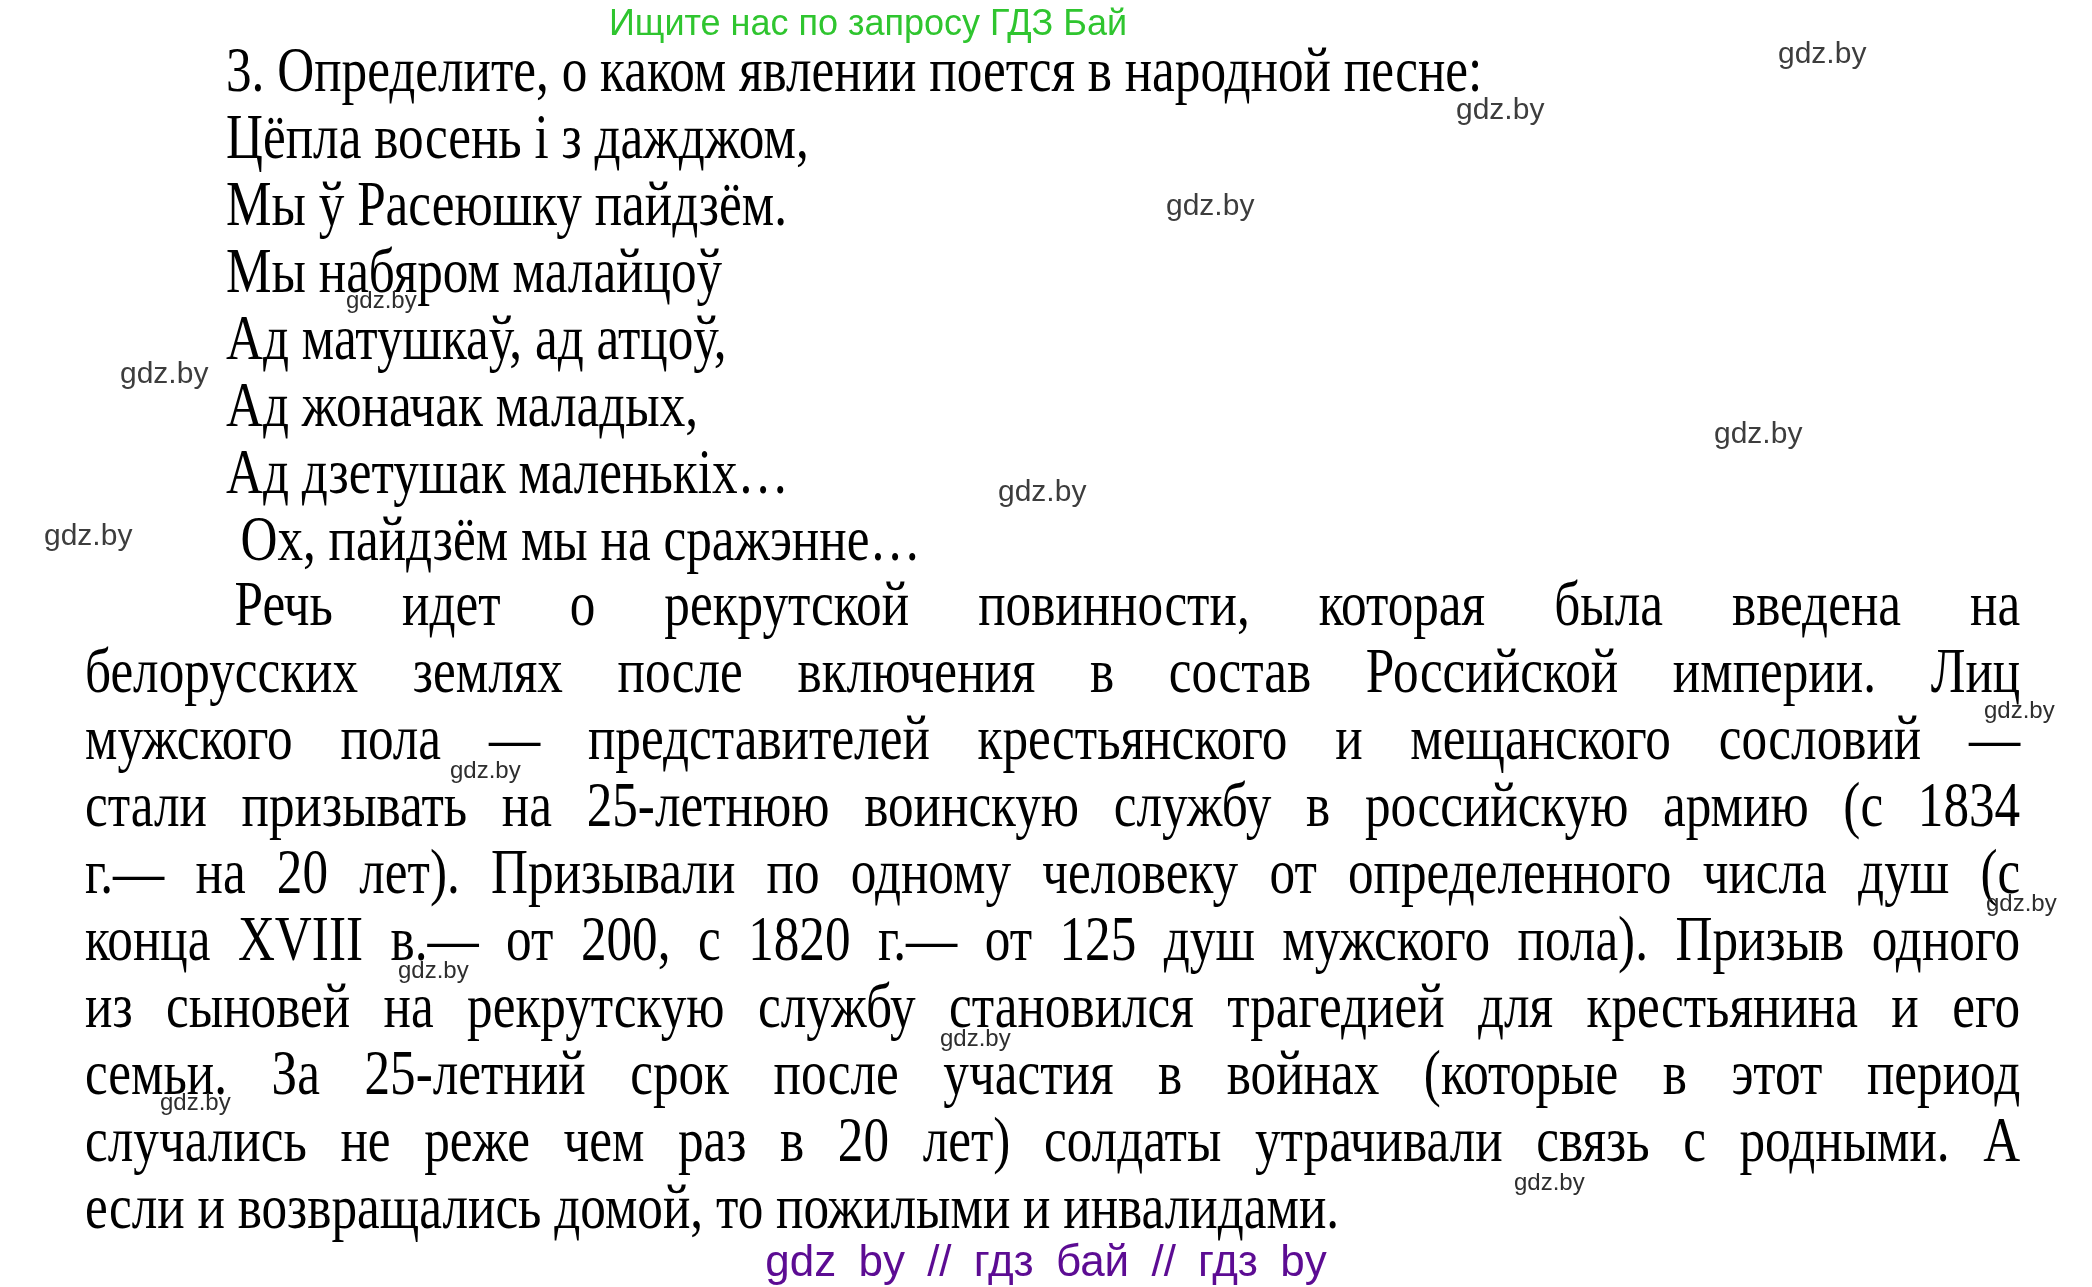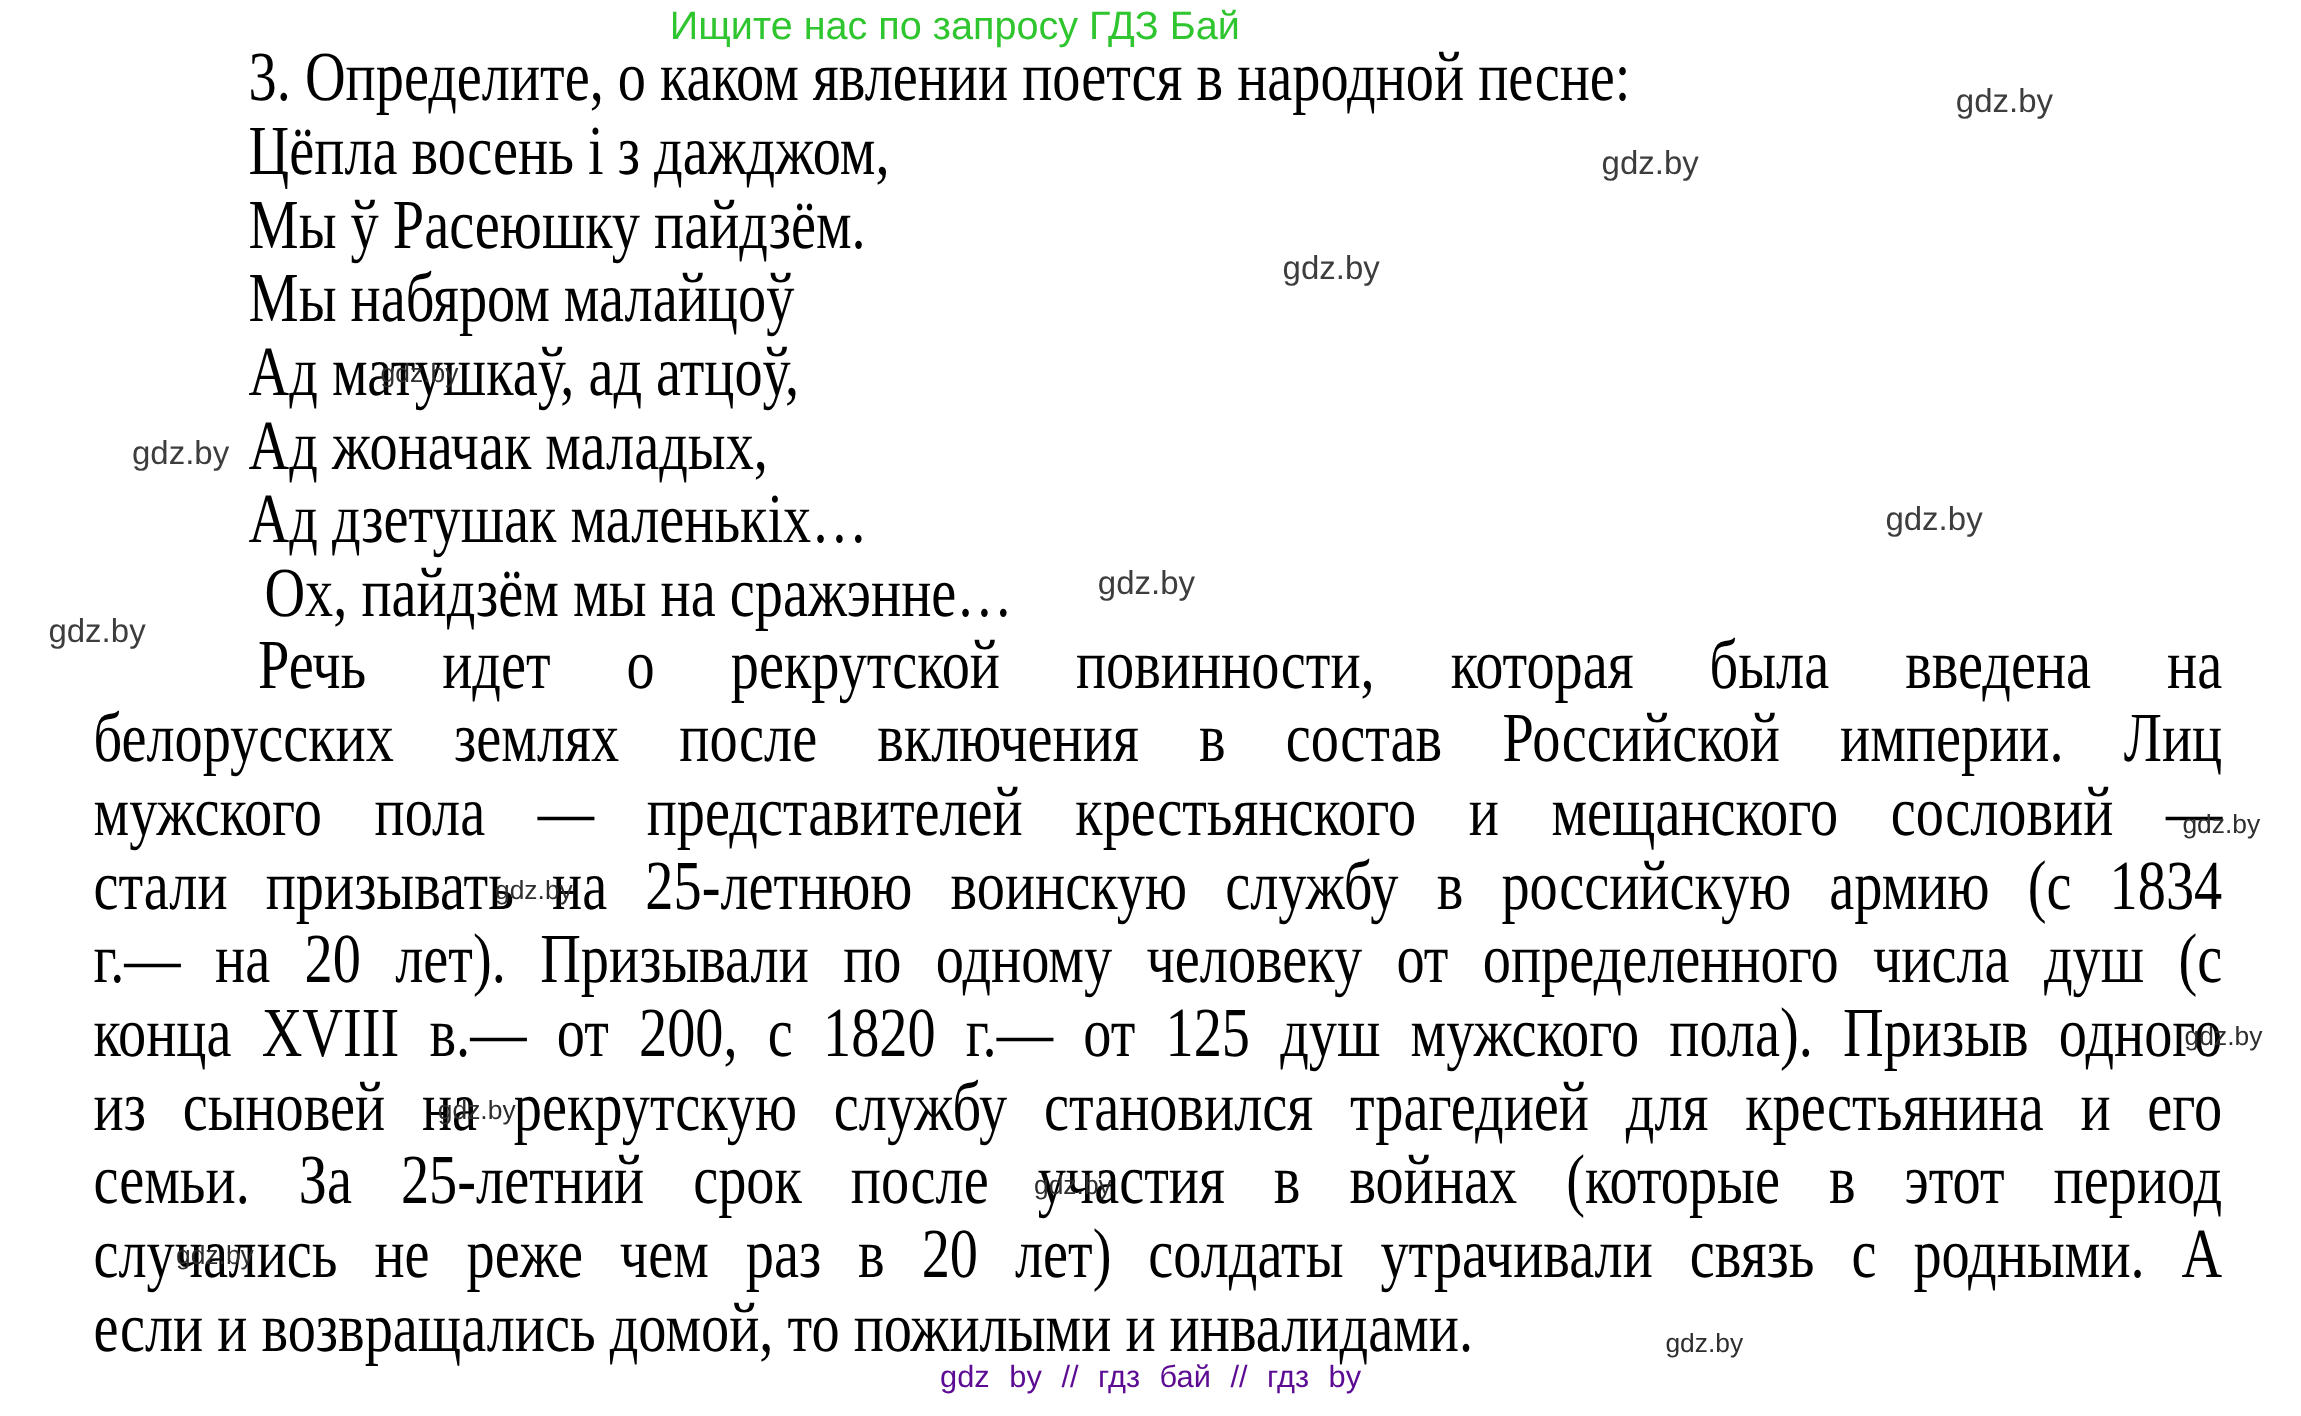--- a/index.html
+++ b/index.html
@@ -37,29 +37,29 @@
     width: 2419px;
   }
   .aline { text-align: justify; text-align-last: justify; text-justify: inter-word; }
   .aline.first { text-indent: 187px; }
   .aline.last { text-align: left; text-align-last: left; }
   
   .wm {
     position: absolute;
     font-family: "Liberation Sans", sans-serif;
     font-size: 30px; line-height: 1;
-    color: #3d3d3d; white-space: nowrap; margin-top: 40px;
+    color: #3d3d3d; white-space: nowrap;
   }
   .wm.sm { font-size: 24px; color: #2e2e2e; }
   
   .footer {
     position: absolute; top: 1236px; left: 0; width: 2092px;
     text-align: center;
     font-family: "Liberation Sans", sans-serif;
-    font-size: 28px; color: #5c0c93;
+    font-size: 44px; color: #5c0c93;
     word-spacing: 10px;
   }
 </style>
 </head>
 <body>
 
 <div class="promo">Ищите нас по запросу ГДЗ Бай</div>
 
 <div class="scaled q-poem">
   <div>3. Определите, о каком явлении поется в народной песне:</div>

